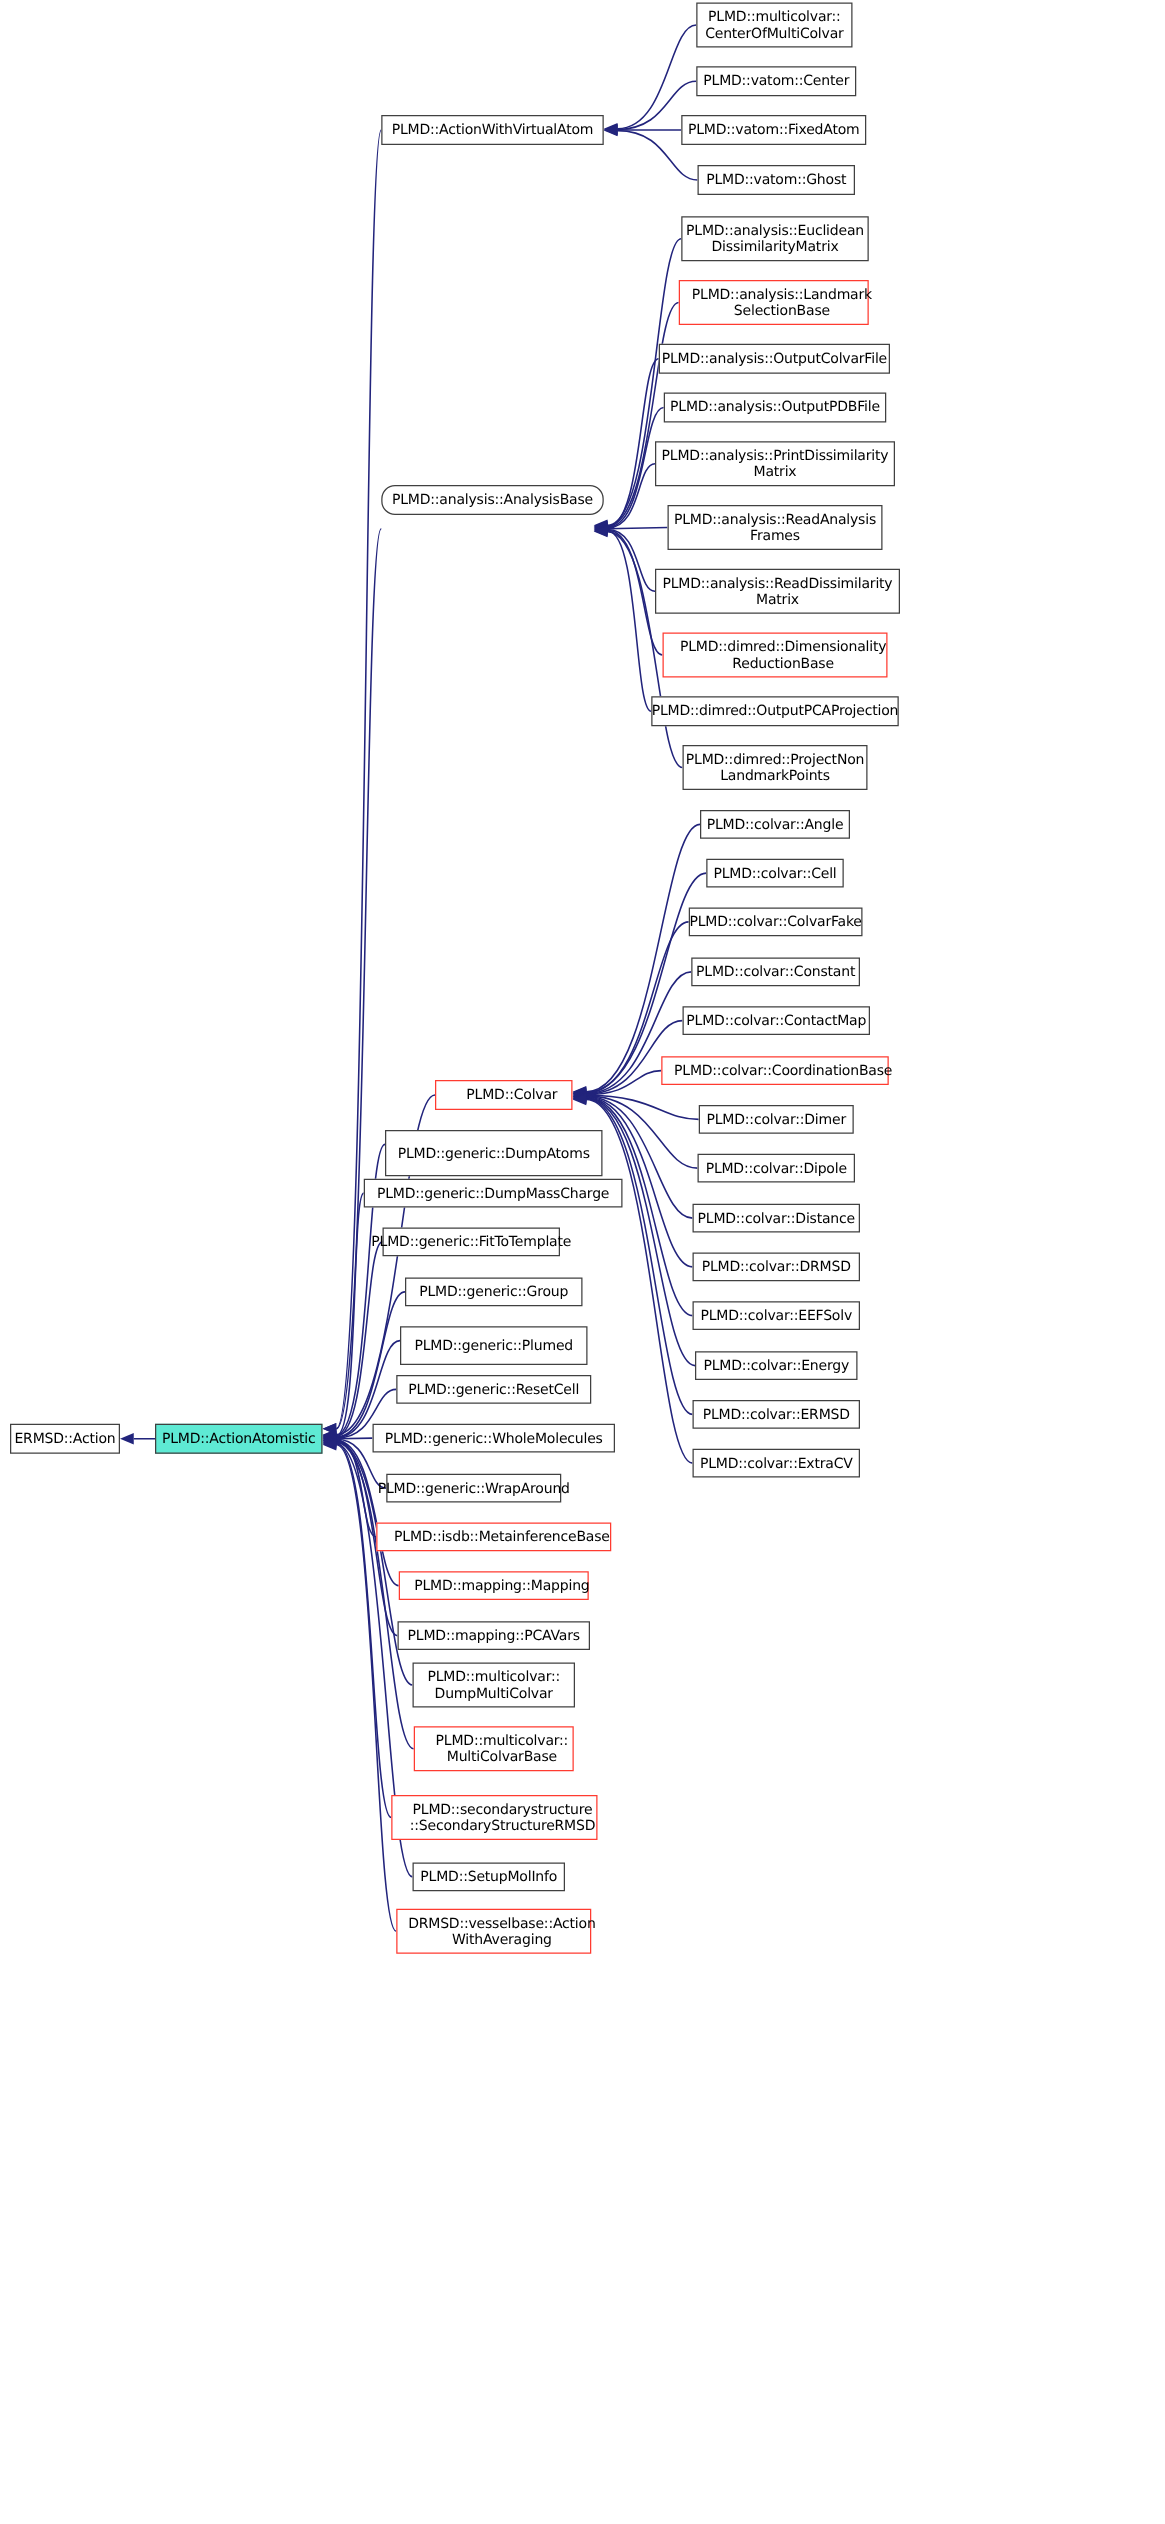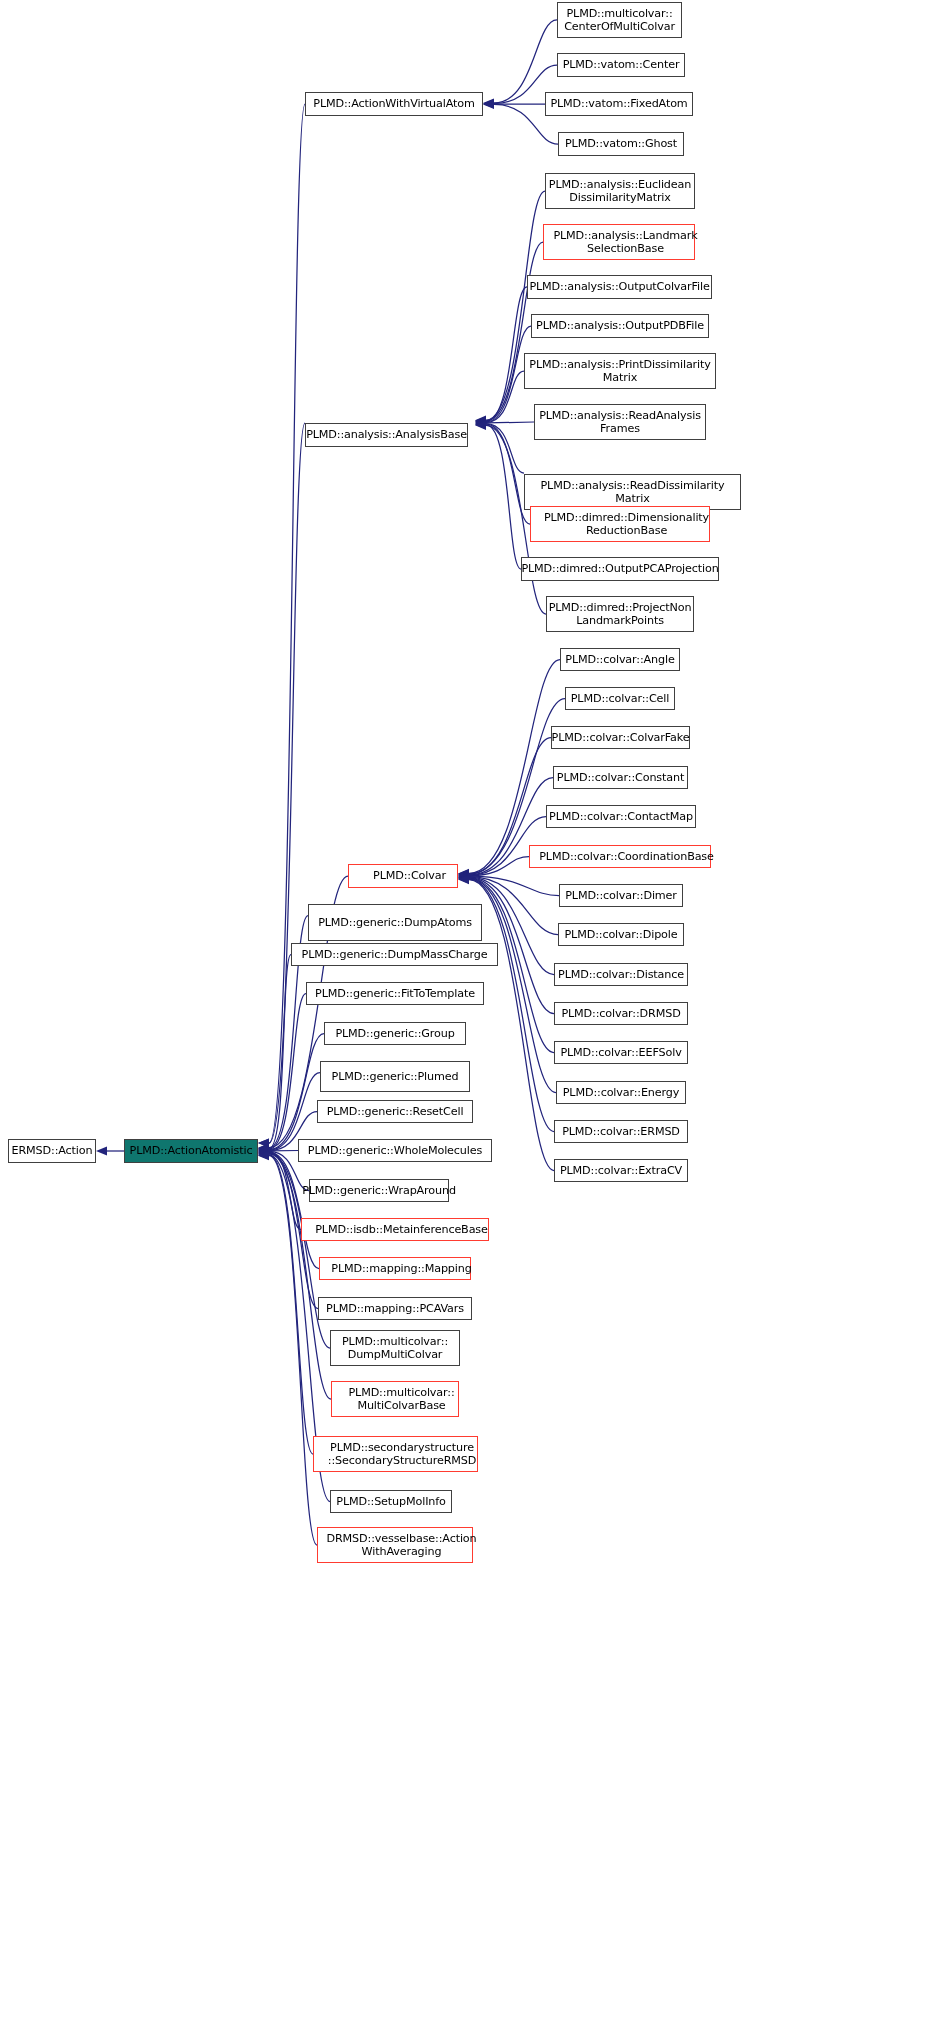--- a/index.html
+++ b/index.html
@@ -4,21 +4,21 @@
 <style>
   html,body{margin:0;padding:0;background:#ffffff;}
   #canvas{position:relative;width:932px;height:2019px;background:#ffffff;
           font-family:"DejaVu Sans","Liberation Sans",sans-serif;overflow:hidden;}
   .node{position:absolute;box-sizing:border-box;display:flex;align-items:center;
         justify-content:center;text-align:center;background:#ffffff;
         border:1px solid #000000;color:#000000;font-size:11.2px;line-height:13.5px;
         letter-spacing:-0.15px;white-space:pre-line;padding:0 3px;}
   .node.red{border:1.6px solid #ff3b30;padding-left:16px;}
   .node.thick{border:1.6px solid #404040;}
-  .node.root{background:#0f766e;border:1.6px solid #404040;}
+  .node.root{background:#5eead4;border:1.6px solid #404040;}
   svg.edges{position:absolute;left:0;top:0;width:932px;height:2019px;
             pointer-events:none;}
   .edge{fill:none;stroke:#22247c;stroke-width:1.25px;}
   .arrow{fill:#22247c;stroke:none;}
 </style>
 </head>
 <body>
 
 <div id="canvas">
   <svg class="edges" id="edge-layer" viewBox="0 0 932 2019">
@@ -121,32 +121,32 @@
     </svg>
   <div id="node-layer">
       <div class="node thick" style="left: 8px; top: 1139px; width: 88px; height: 24px;">ERMSD::Action</div>
       <div class="node root" style="left: 124px; top: 1139px; width: 134px; height: 24px;">PLMD::ActionAtomistic</div>
       <div class="node thick" style="left: 305px; top: 92px; width: 178px; height: 24px;">PLMD::ActionWithVirtualAtom</div>
       <div class="node thick" style="left: 557px; top: 2px; width: 125px; height: 36px;">PLMD::multicolvar::
 CenterOfMultiColvar</div>
       <div class="node thick" style="left: 557px; top: 53px; width: 128px; height: 24px;">PLMD::vatom::Center</div>
       <div class="node thick" style="left: 545px; top: 92px; width: 148px; height: 24px;">PLMD::vatom::FixedAtom</div>
       <div class="node thick" style="left: 558px; top: 132px; width: 126px; height: 24px;">PLMD::vatom::Ghost</div>
-      <div class="node thick" style="left: 305px; top: 423px; width: 163px; height: 24px;">PLMD::analysis::AnalysisBase</div>
+      <div class="node thick" style="left: 305px; top: 388px; width: 178px; height: 24px; border-radius: 11px;">PLMD::analysis::AnalysisBase</div>
       <div class="node thick" style="left: 545px; top: 173px; width: 150px; height: 36px;">PLMD::analysis::Euclidean
 DissimilarityMatrix</div>
       <div class="node red" style="left: 543px; top: 224px; width: 152px; height: 36px;">PLMD::analysis::Landmark
 SelectionBase</div>
       <div class="node thick" style="left: 527px; top: 275px; width: 185px; height: 24px;">PLMD::analysis::OutputColvarFile</div>
       <div class="node thick" style="left: 531px; top: 314px; width: 178px; height: 24px;">PLMD::analysis::OutputPDBFile</div>
       <div class="node thick" style="left: 524px; top: 353px; width: 192px; height: 36px;">PLMD::analysis::PrintDissimilarity
 Matrix</div>
       <div class="node thick" style="left: 534px; top: 404px; width: 172px; height: 36px;">PLMD::analysis::ReadAnalysis
 Frames</div>
-      <div class="node thick" style="left: 524px; top: 474px; width: 217px; height: 36px;">PLMD::analysis::ReadDissimilarity
+      <div class="node thick" style="left: 524px; top: 455px; width: 196px; height: 36px;">PLMD::analysis::ReadDissimilarity
 Matrix</div>
       <div class="node red" style="left: 530px; top: 506px; width: 180px; height: 36px;">PLMD::dimred::Dimensionality
 ReductionBase</div>
       <div class="node thick" style="left: 521px; top: 557px; width: 198px; height: 24px;">PLMD::dimred::OutputPCAProjection</div>
       <div class="node thick" style="left: 546px; top: 596px; width: 148px; height: 36px;">PLMD::dimred::ProjectNon
 LandmarkPoints</div>
       <div class="node red" style="left: 348px; top: 864px; width: 110px; height: 24px;">PLMD::Colvar</div>
       <div class="node thick" style="left: 560px; top: 648px; width: 120px; height: 23px;">PLMD::colvar::Angle</div>
       <div class="node thick" style="left: 565px; top: 687px; width: 110px; height: 23px;">PLMD::colvar::Cell</div>
       <div class="node thick" style="left: 551px; top: 726px; width: 139px; height: 23px;">PLMD::colvar::ColvarFake</div>
@@ -156,21 +156,21 @@
       <div class="node thick" style="left: 559px; top: 884px; width: 124px; height: 23px;">PLMD::colvar::Dimer</div>
       <div class="node thick" style="left: 558px; top: 923px; width: 126px; height: 23px;">PLMD::colvar::Dipole</div>
       <div class="node thick" style="left: 554px; top: 963px; width: 134px; height: 23px;">PLMD::colvar::Distance</div>
       <div class="node thick" style="left: 554px; top: 1002px; width: 134px; height: 23px;">PLMD::colvar::DRMSD</div>
       <div class="node thick" style="left: 554px; top: 1041px; width: 134px; height: 23px;">PLMD::colvar::EEFSolv</div>
       <div class="node thick" style="left: 556px; top: 1081px; width: 130px; height: 23px;">PLMD::colvar::Energy</div>
       <div class="node thick" style="left: 554px; top: 1120px; width: 134px; height: 23px;">PLMD::colvar::ERMSD</div>
       <div class="node thick" style="left: 554px; top: 1159px; width: 134px; height: 23px;">PLMD::colvar::ExtraCV</div>
       <div class="node thick" style="left: 308px; top: 904px; width: 174px; height: 37px;">PLMD::generic::DumpAtoms</div>
       <div class="node thick" style="left: 291px; top: 943px; width: 207px; height: 23px;">PLMD::generic::DumpMassCharge</div>
-      <div class="node thick" style="left: 306px; top: 982px; width: 178px; height: 23px;">PLMD::generic::FitToTemplate</div>
+      <div class="node thick" style="left: 306px; top: 982px; width: 142px; height: 23px;">PLMD::generic::FitToTemplate</div>
       <div class="node thick" style="left: 324px; top: 1022px; width: 142px; height: 23px;">PLMD::generic::Group</div>
       <div class="node thick" style="left: 320px; top: 1061px; width: 150px; height: 31px;">PLMD::generic::Plumed</div>
       <div class="node thick" style="left: 317px; top: 1100px; width: 156px; height: 23px; text-align: right;">PLMD::generic::ResetCell</div>
       <div class="node thick" style="left: 298px; top: 1139px; width: 194px; height: 23px;">PLMD::generic::WholeMolecules</div>
       <div class="node thick" style="left: 309px; top: 1179px; width: 140px; height: 23px;">PLMD::generic::WrapAround</div>
       <div class="node red" style="left: 301px; top: 1218px; width: 188px; height: 23px;">PLMD::isdb::MetainferenceBase</div>
       <div class="node red" style="left: 319px; top: 1257px; width: 152px; height: 23px;">PLMD::mapping::Mapping</div>
       <div class="node thick" style="left: 318px; top: 1297px; width: 154px; height: 23px;">PLMD::mapping::PCAVars</div>
       <div class="node thick" style="left: 330px; top: 1330px; width: 130px; height: 36px;">PLMD::multicolvar::
 DumpMultiColvar</div>

